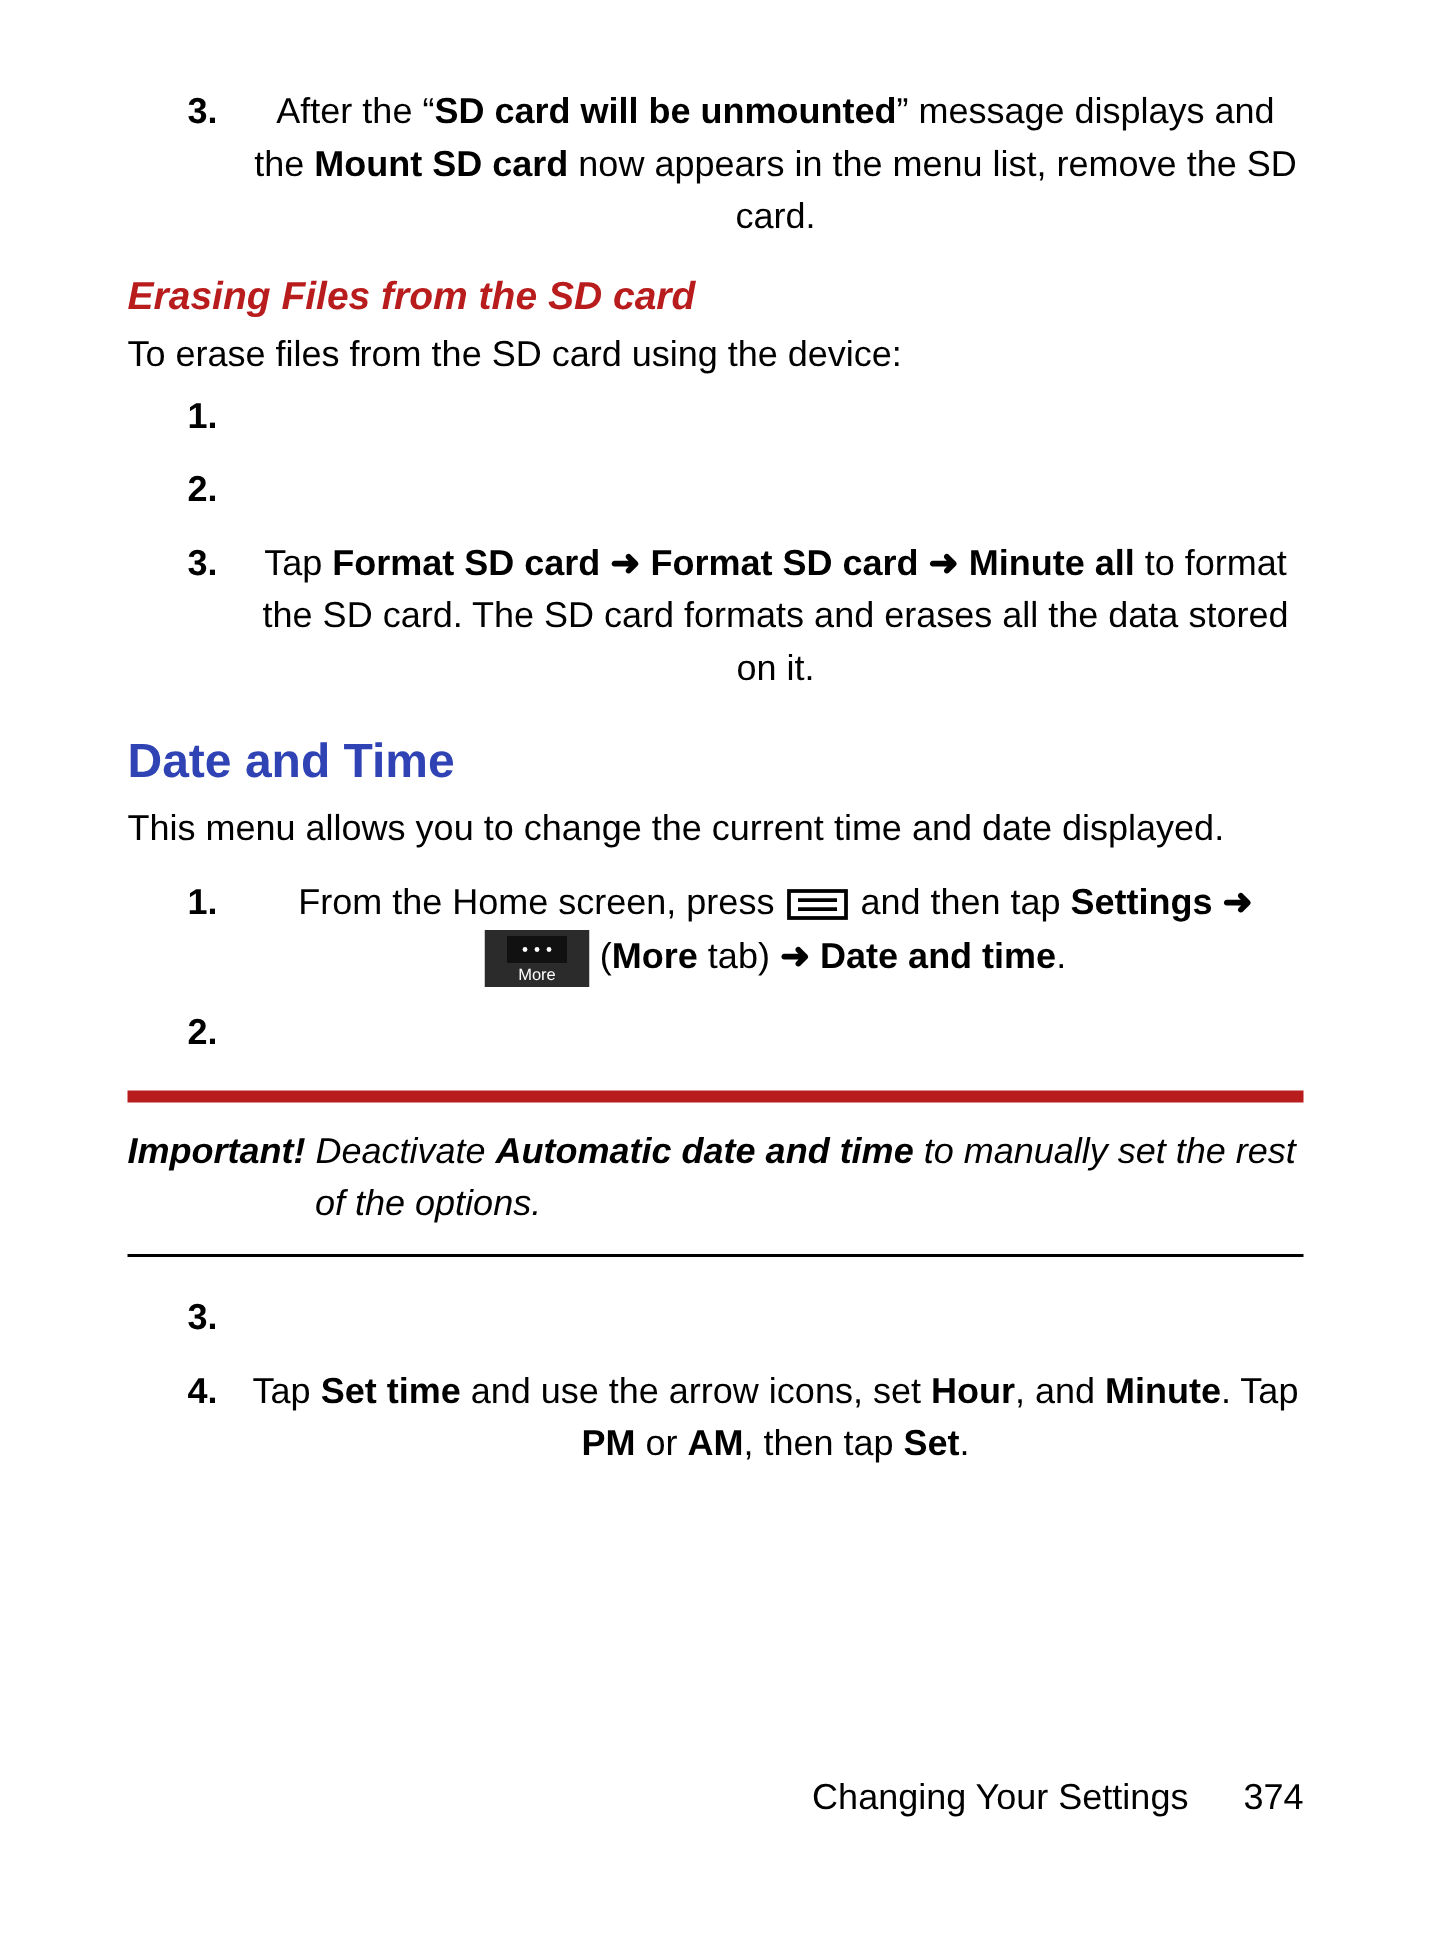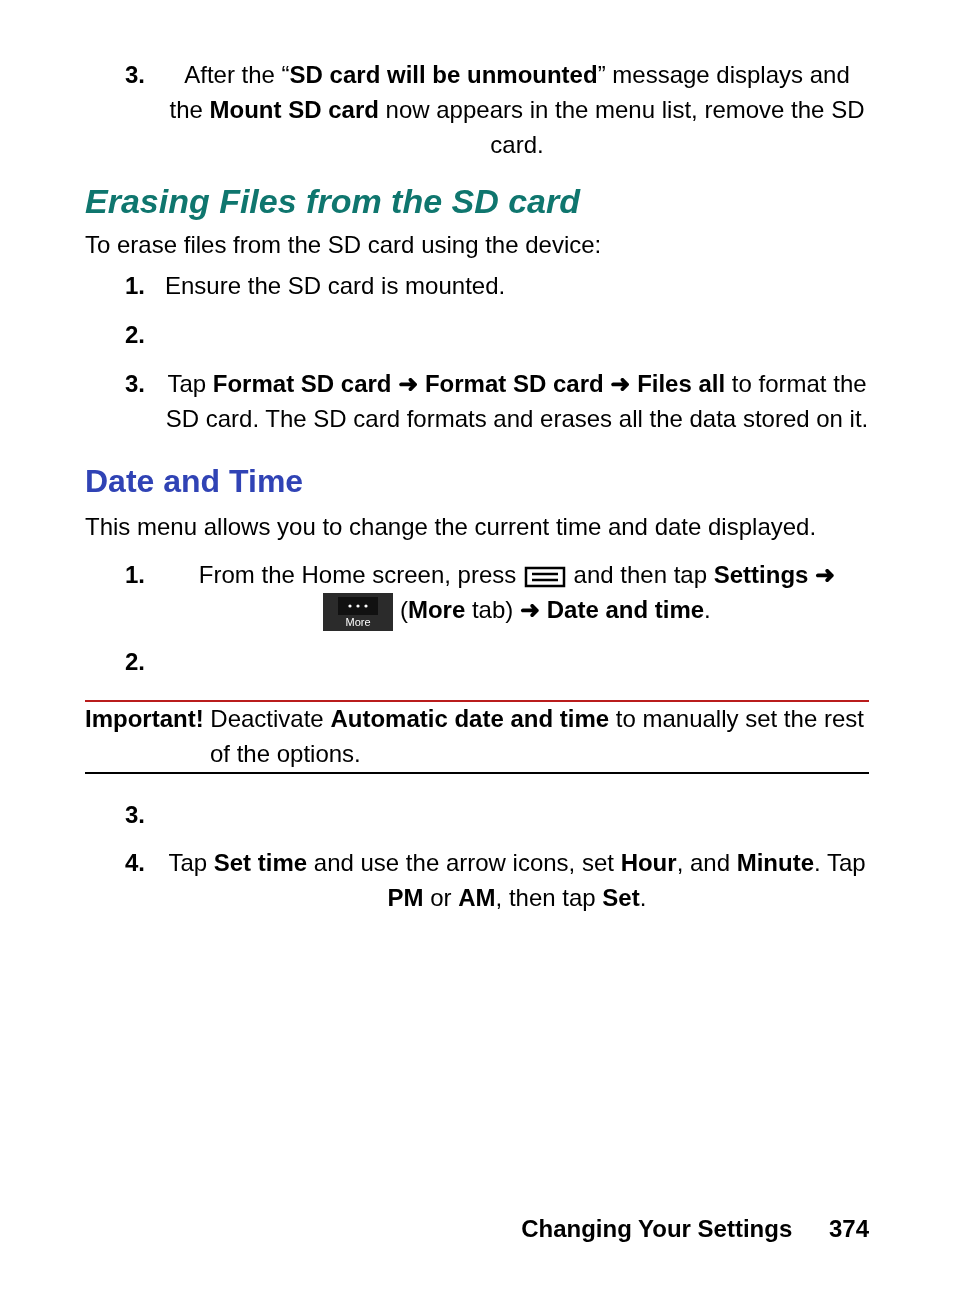--- a/index.html
+++ b/index.html
@@ -38,24 +38,24 @@
   }
   .body {
     font-family: Arial, Helvetica, sans-serif;
     font-size: 24px;
     line-height: 1.45;
     font-stretch: condensed;
     text-align: center;
   }
   .bold { font-weight: 700; }
   .h3 {
-    color: #0f766e;
+    color: #b91c1c;
     font-style: italic;
     font-weight: 700;
-    font-size: 34px;
+    font-size: 26px;
     margin: 20px 0 10px 0;
     font-family: Arial, Helvetica, sans-serif;
     font-stretch: condensed;
   }
   .intro {
     font-weight: 400;
     font-size: 24px;
     margin: 4px 0 10px 0;
     font-stretch: condensed;
   }
@@ -70,41 +70,41 @@
   .para {
     font-size: 24px;
     line-height: 1.45;
     margin: 8px 0 14px 0;
     font-stretch: condensed;
   }
   .arrow {
     font-weight: 700;
   }
   .important-box {
-    border-top: 2px solid #b91c1c;
+    border-top: 8px solid #b91c1c;
     border-bottom: 2px solid #000;
     margin: 20px 0 24px 0;
-    padding: 0 0;
+    padding: 16px 0;
+    font-style: italic;
   }
   .important-inner {
     font-size: 24px;
     line-height: 1.45;
     font-stretch: condensed;
   }
   .imp-hang {
     padding-left: 125px;
     text-indent: -125px;
   }
   .footer {
     position: absolute;
-    bottom: 52px;
+    bottom: 82px;
     right: 85px;
     font-size: 24px;
     font-stretch: condensed;
-    font-weight: bold;
   }
   .footer .pg {
     display: inline-block;
     margin-left: 30px;
   }
   .icon-inline {
     display: inline-block;
     vertical-align: middle;
     line-height: 0;
   }
@@ -122,29 +122,28 @@
       </div>
     </div>
   </div>
 
   <div class="h3">Erasing Files from the SD card</div>
   <div class="intro">To erase files from the SD card using the device:</div>
 
   <div class="ol">
     <div class="li">
       <div class="num">1.</div>
-      <div class="body">Ensure the SD card is mounted.</div>
     </div>
     <div class="li">
       <div class="num">2.</div>
     </div>
     <div class="li">
       <div class="num">3.</div>
       <div class="body">
-        <span>Tap </span><span class="bold">Format SD card</span><span> </span><span class="bold arrow">➜</span><span> </span><span class="bold">Format SD card</span><span> </span><span class="bold arrow">➜</span><span>  </span><span class="bold">Files all</span><span> to format the SD card. The SD card formats and erases all the data stored on it.</span>
+        <span>Tap </span><span class="bold">Format SD card</span><span> </span><span class="bold arrow">➜</span><span> </span><span class="bold">Format SD card</span><span> </span><span class="bold arrow">➜</span><span>  </span><span class="bold">Minute all</span><span> to format the SD card. The SD card formats and erases all the data stored on it.</span>
       </div>
     </div>
   </div>
 
   <div class="h2">Date and Time</div>
   <div class="para">This menu allows you to change the current time and date displayed.</div>
 
   <div class="ol">
     <div class="li">
       <div class="num">1.</div>

